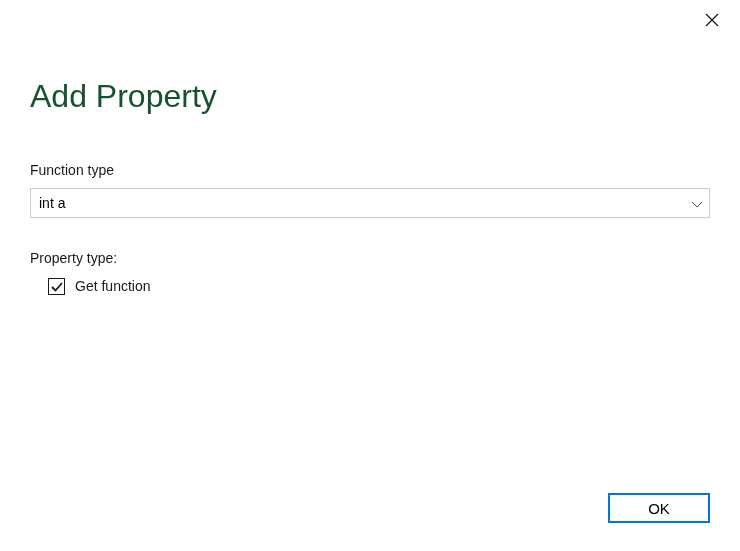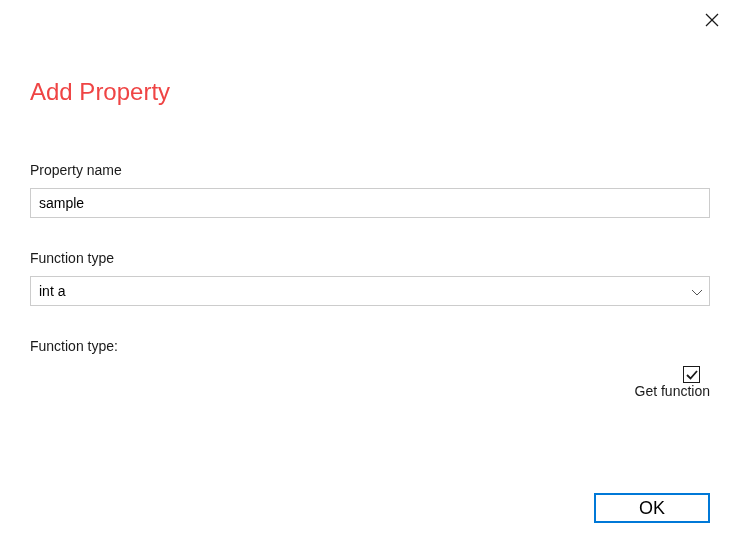--- a/index.html
+++ b/index.html
@@ -24,23 +24,23 @@
       cursor: pointer;
       display: flex;
       align-items: center;
       justify-content: center;
     }
     .close-btn svg {
       width: 14px;
       height: 14px;
     }
     .dialog-title {
-      font-size: 24px;
+      font-size: 32px;
       font-weight: 400;
-      color: #ef4444;
+      color: #14532d;
       position: absolute;
       top: 78px;
       left: 30px;
       text-align: right;
     }
     .form-area {
       position: absolute;
       top: 162px;
       left: 30px;
       right: 30px;
@@ -89,24 +89,23 @@
     .function-section {
       margin-top: 32px;
     }
     .function-label {
       font-size: 14px;
       color: #1a1a1a;
       margin-bottom: 12px;
     }
     .checkbox-row {
       display: flex;
-      align-items: flex-end;
+      align-items: flex-start;
       margin-left: 18px;
       margin-bottom: 12px;
-      flex-direction: column;
     }
     .cb {
       width: 17px;
       height: 17px;
       border: 1.5px solid #1a1a1a;
       display: inline-flex;
       align-items: center;
       justify-content: center;
       margin-right: 10px;
       cursor: pointer;
@@ -126,23 +125,23 @@
       cursor: pointer;
     }
     .button-bar {
       position: absolute;
       bottom: 28px;
       right: 30px;
       display: flex;
       gap: 10px;
     }
     .dlg-button {
-      width: 116px;
+      width: 102px;
       height: 30px;
-      font-size: 18px;
+      font-size: 15px;
       font-family: inherit;
       background: #efefef;
       border: 1px solid #adadad;
       cursor: pointer;
       display: inline-flex;
       align-items: center;
       justify-content: center;
     }
     .dlg-button.primary {
       background: #ffffff;
@@ -156,39 +155,35 @@
   <svg viewBox="0 0 14 14">
     <line x1="1" y1="1" x2="13" y2="13" stroke="#1a1a1a" stroke-width="1.2"></line>
     <line x1="13" y1="1" x2="1" y2="13" stroke="#1a1a1a" stroke-width="1.2"></line>
   </svg>
 </div>
 
 <h1 class="dialog-title">Add Property</h1>
 
 <div class="form-area">
 
-  <div class="field-group">
-    <label class="field-label">Property name</label>
-    <input type="text" class="text-input" value="sample" style="">
-  </div>
 
   <div class="field-group">
     <label class="field-label">Function type</label>
     <div class="combo-wrap">
       <input type="text" class="combo-input" value="int a" style="">
       <span class="combo-arrow">
         <svg width="10" height="6" viewBox="0 0 10 6">
             <path d="M0 0 L5 5 L10 0" fill="none" stroke="#555" stroke-width="1"></path>
           </svg>
       </span>
     </div>
   </div>
 
   <div class="function-section">
-    <div class="function-label">Function type:</div>
+    <div class="function-label">Property type:</div>
 
     <div class="checkbox-row">
       <span class="cb checked">
         <svg viewBox="0 0 12 12">
             <path d="M1 6 L4.5 9.5 L11 2" fill="none" stroke="#1a1a1a" stroke-width="1.8"></path>
           </svg>
       </span>
       <span class="cb-label">Get function</span>
     </div>
 

